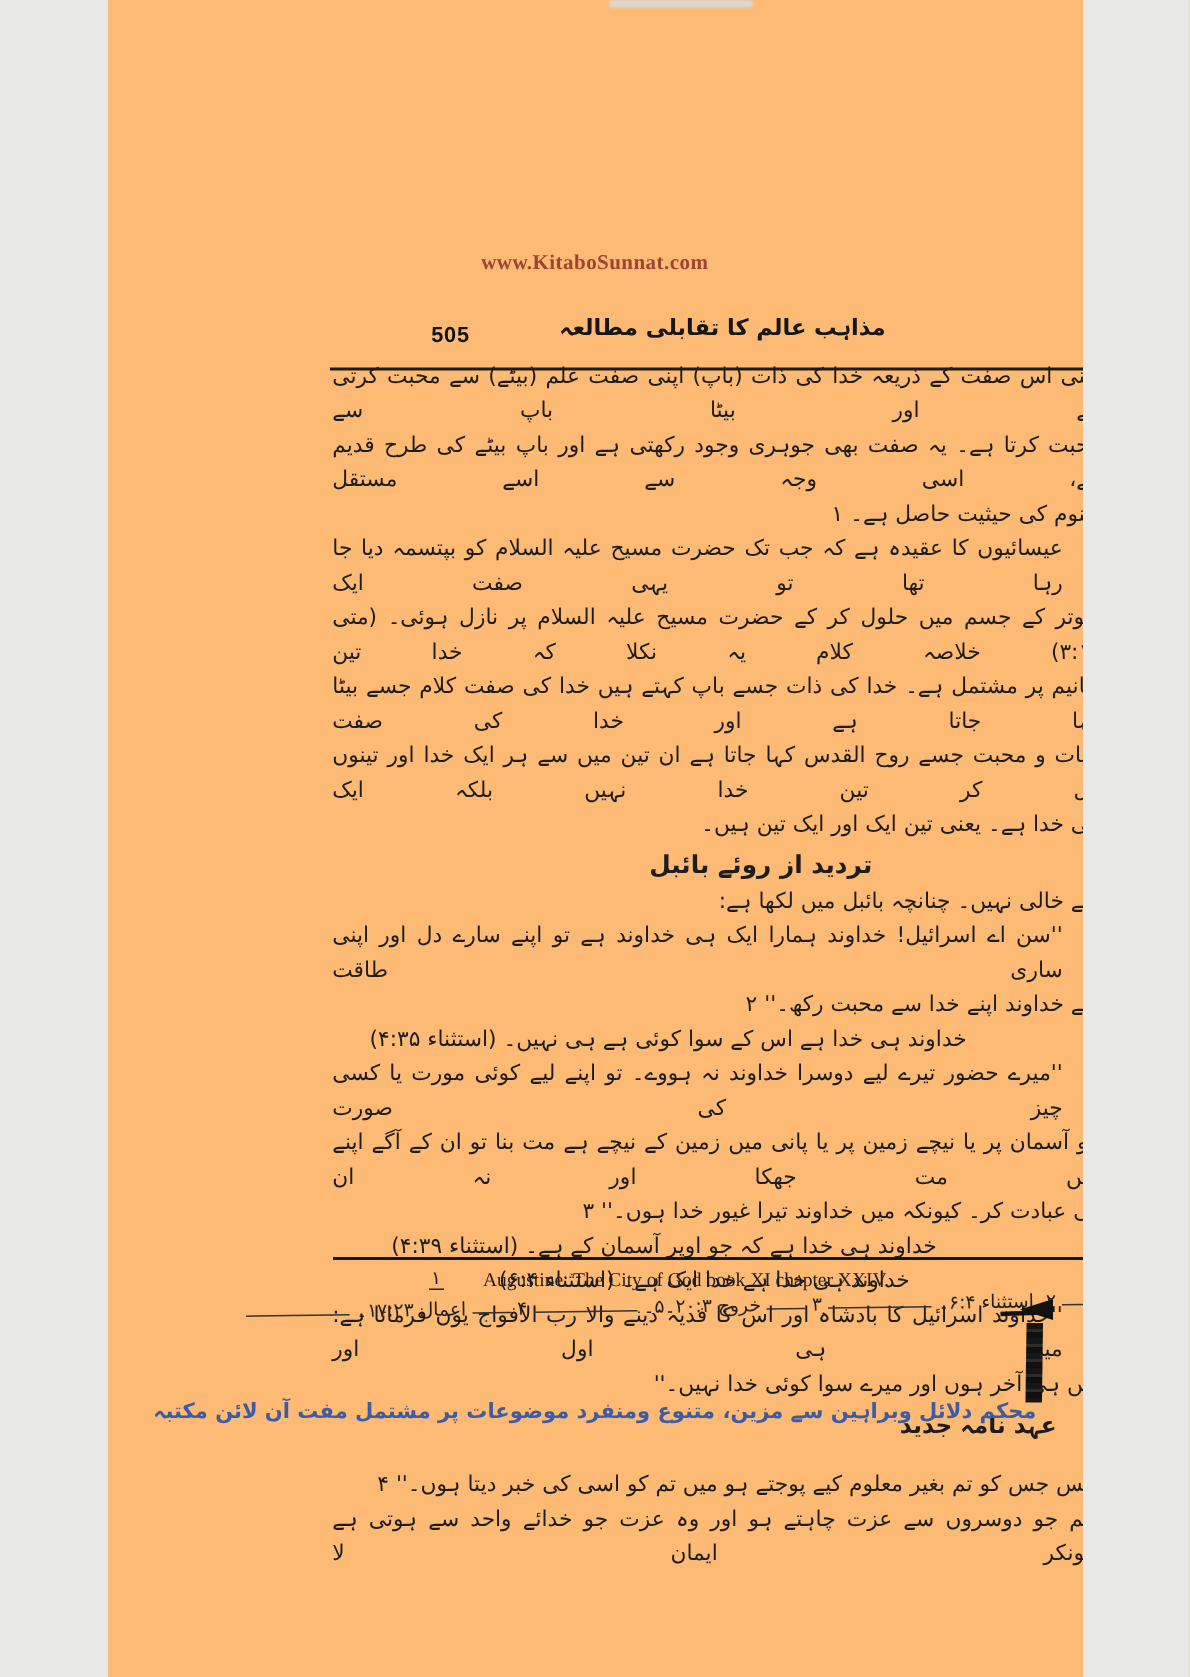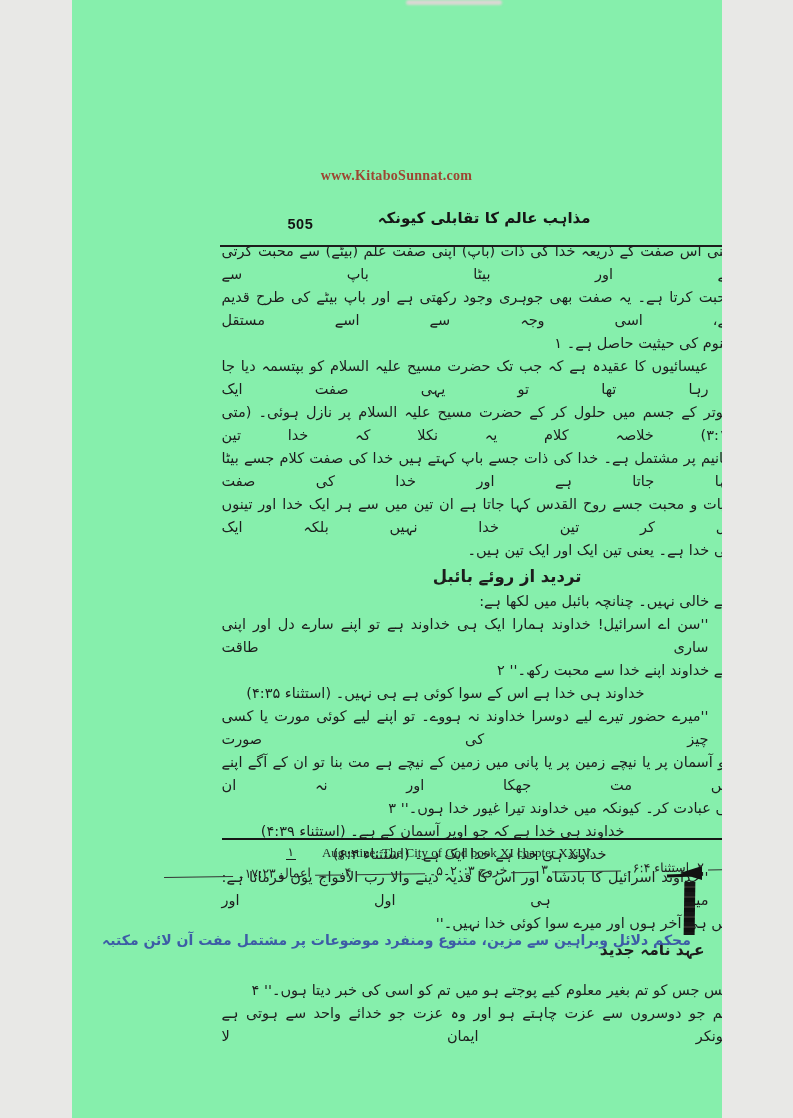--- a/index.html
+++ b/index.html
@@ -1,18 +1,18 @@
 <!DOCTYPE html>
 <html lang="ur"><head>
 <meta charset="utf-8">
 <style>
   html,body{margin:0;padding:0;background:#e8e8e6;}
   .page{
     position:relative;width:650px;height:1118px;margin:0 auto;
-    background:#86efac;overflow:hidden;
+    background:#fdba74;overflow:hidden;
     font-family:"DejaVu Sans",sans-serif;color:#1b1b1b;
   }
   
   .smudge{position:absolute;left:334px;top:0;width:96px;height:5px;background:#d9d8d3;border-radius:3px;filter:blur(1px);}
   
   .site-link{
     position:absolute;top:168px;left:0;right:0;text-align:center;
     font-family:"Liberation Serif",serif;font-weight:bold;font-size:14px;
     color:#9d4532;letter-spacing:.3px;
   }
@@ -69,21 +69,21 @@
 </head>
 <body>
 
 <div class="page">
 
   <div class="smudge"></div>
 
   <div class="site-link">www.KitaboSunnat.com</div>
 
   <div class="page-number">505</div>
-  <div class="running-title">مذاہب عالم کا تقابلی کیونکہ</div>
+  <div class="running-title">مذاہب عالم کا تقابلی مطالعہ</div>
   <div class="head-rule"></div>
 
   <div class="body-col">
     <div class="ln">یعنی اس صفت کے ذریعہ خدا کی ذات (باپ) اپنی صفت علم (بیٹے) سے محبت کرتی ہے اور بیٹا باپ سے</div>
     <div class="ln">محبت کرتا ہے۔ یہ صفت بھی جوہری وجود رکھتی ہے اور باپ بیٹے کی طرح قدیم ہے، اسی وجہ سے اسے مستقل</div>
     <div class="ln end">اقنوم کی حیثیت حاصل ہے۔ ۱</div>
 
     <div class="ln ind">عیسائیوں کا عقیدہ ہے کہ جب تک حضرت مسیح علیہ السلام کو بپتسمہ دیا جا رہا تھا تو یہی صفت ایک</div>
     <div class="ln">کبوتر کے جسم میں حلول کر کے حضرت مسیح علیہ السلام پر نازل ہوئی۔ (متی ۳:۱۶) خلاصہ کلام یہ نکلا کہ خدا تین</div>
     <div class="ln">اقانیم پر مشتمل ہے۔ خدا کی ذات جسے باپ کہتے ہیں خدا کی صفت کلام جسے بیٹا کہا جاتا ہے اور خدا کی صفت</div>

